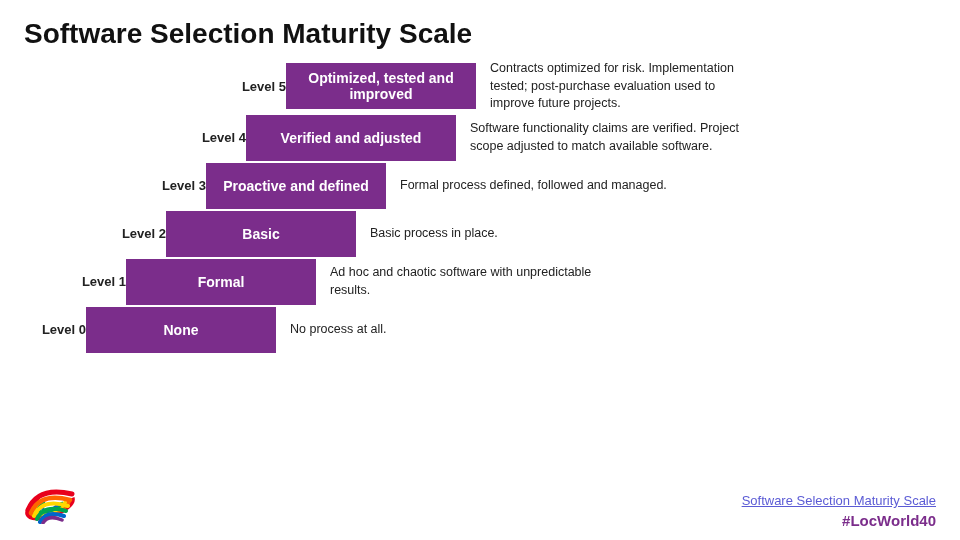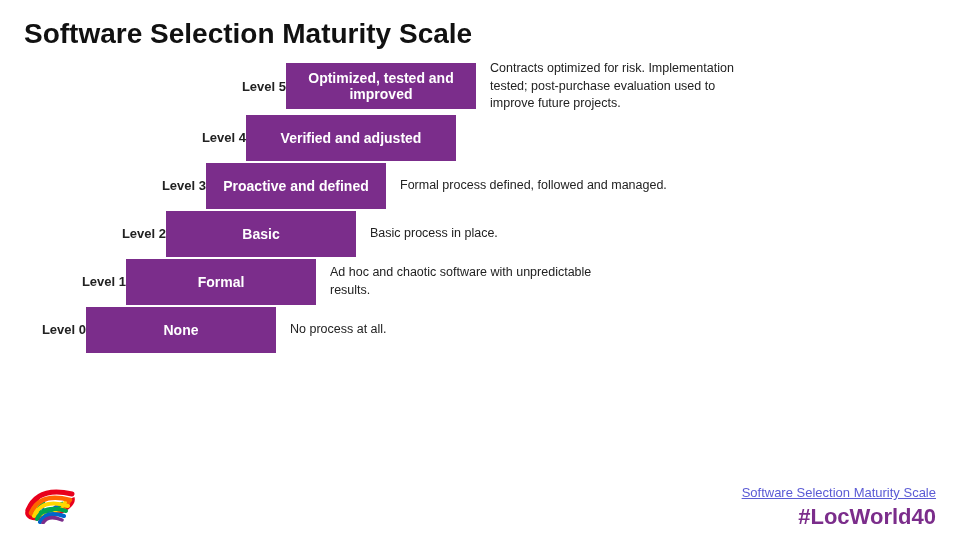--- a/index.html
+++ b/index.html
@@ -72,21 +72,21 @@
     }
     .footer-link {
       color: #5b5bd5;
       font-size: 13px;
       text-decoration: underline;
       display: block;
       margin-bottom: 4px;
     }
     .hashtag {
       color: #7b2d8b;
-      font-size: 22px;
+      font-size: 15px;
       font-weight: 900;
     }
     
     .logo-svg {
       width: 52px;
       height: 48px;
     }
   </style>
 </head>
 <body>
@@ -97,20 +97,21 @@
 <div class="level-row">
       <div style="min-width: 200px;"></div>
       <div class="level-label">Level 5</div>
       <div class="level-bar" style="width: 190px; min-width: 190px;">Optimized, tested and improved</div>
       <div class="level-desc">Contracts optimized for risk. Implementation tested; post-purchase evaluation used to improve future projects.</div>
     </div>
     <div class="level-row">
       <div style="min-width: 160px;"></div>
       <div class="level-label">Level 4</div>
       <div class="level-bar" style="width: 210px; min-width: 210px;">Verified and adjusted</div>
+      <div class="level-desc">Software functionality claims are verified. Project scope adjusted to match available software.</div>
     </div>
     <div class="level-row">
       <div style="min-width: 120px;"></div>
       <div class="level-label">Level 3</div>
       <div class="level-bar" style="width: 180px; min-width: 180px;">Proactive and defined</div>
       <div class="level-desc">Formal process defined, followed and managed.</div>
     </div>
     <div class="level-row">
       <div style="min-width: 80px;"></div>
       <div class="level-label">Level 2</div>

